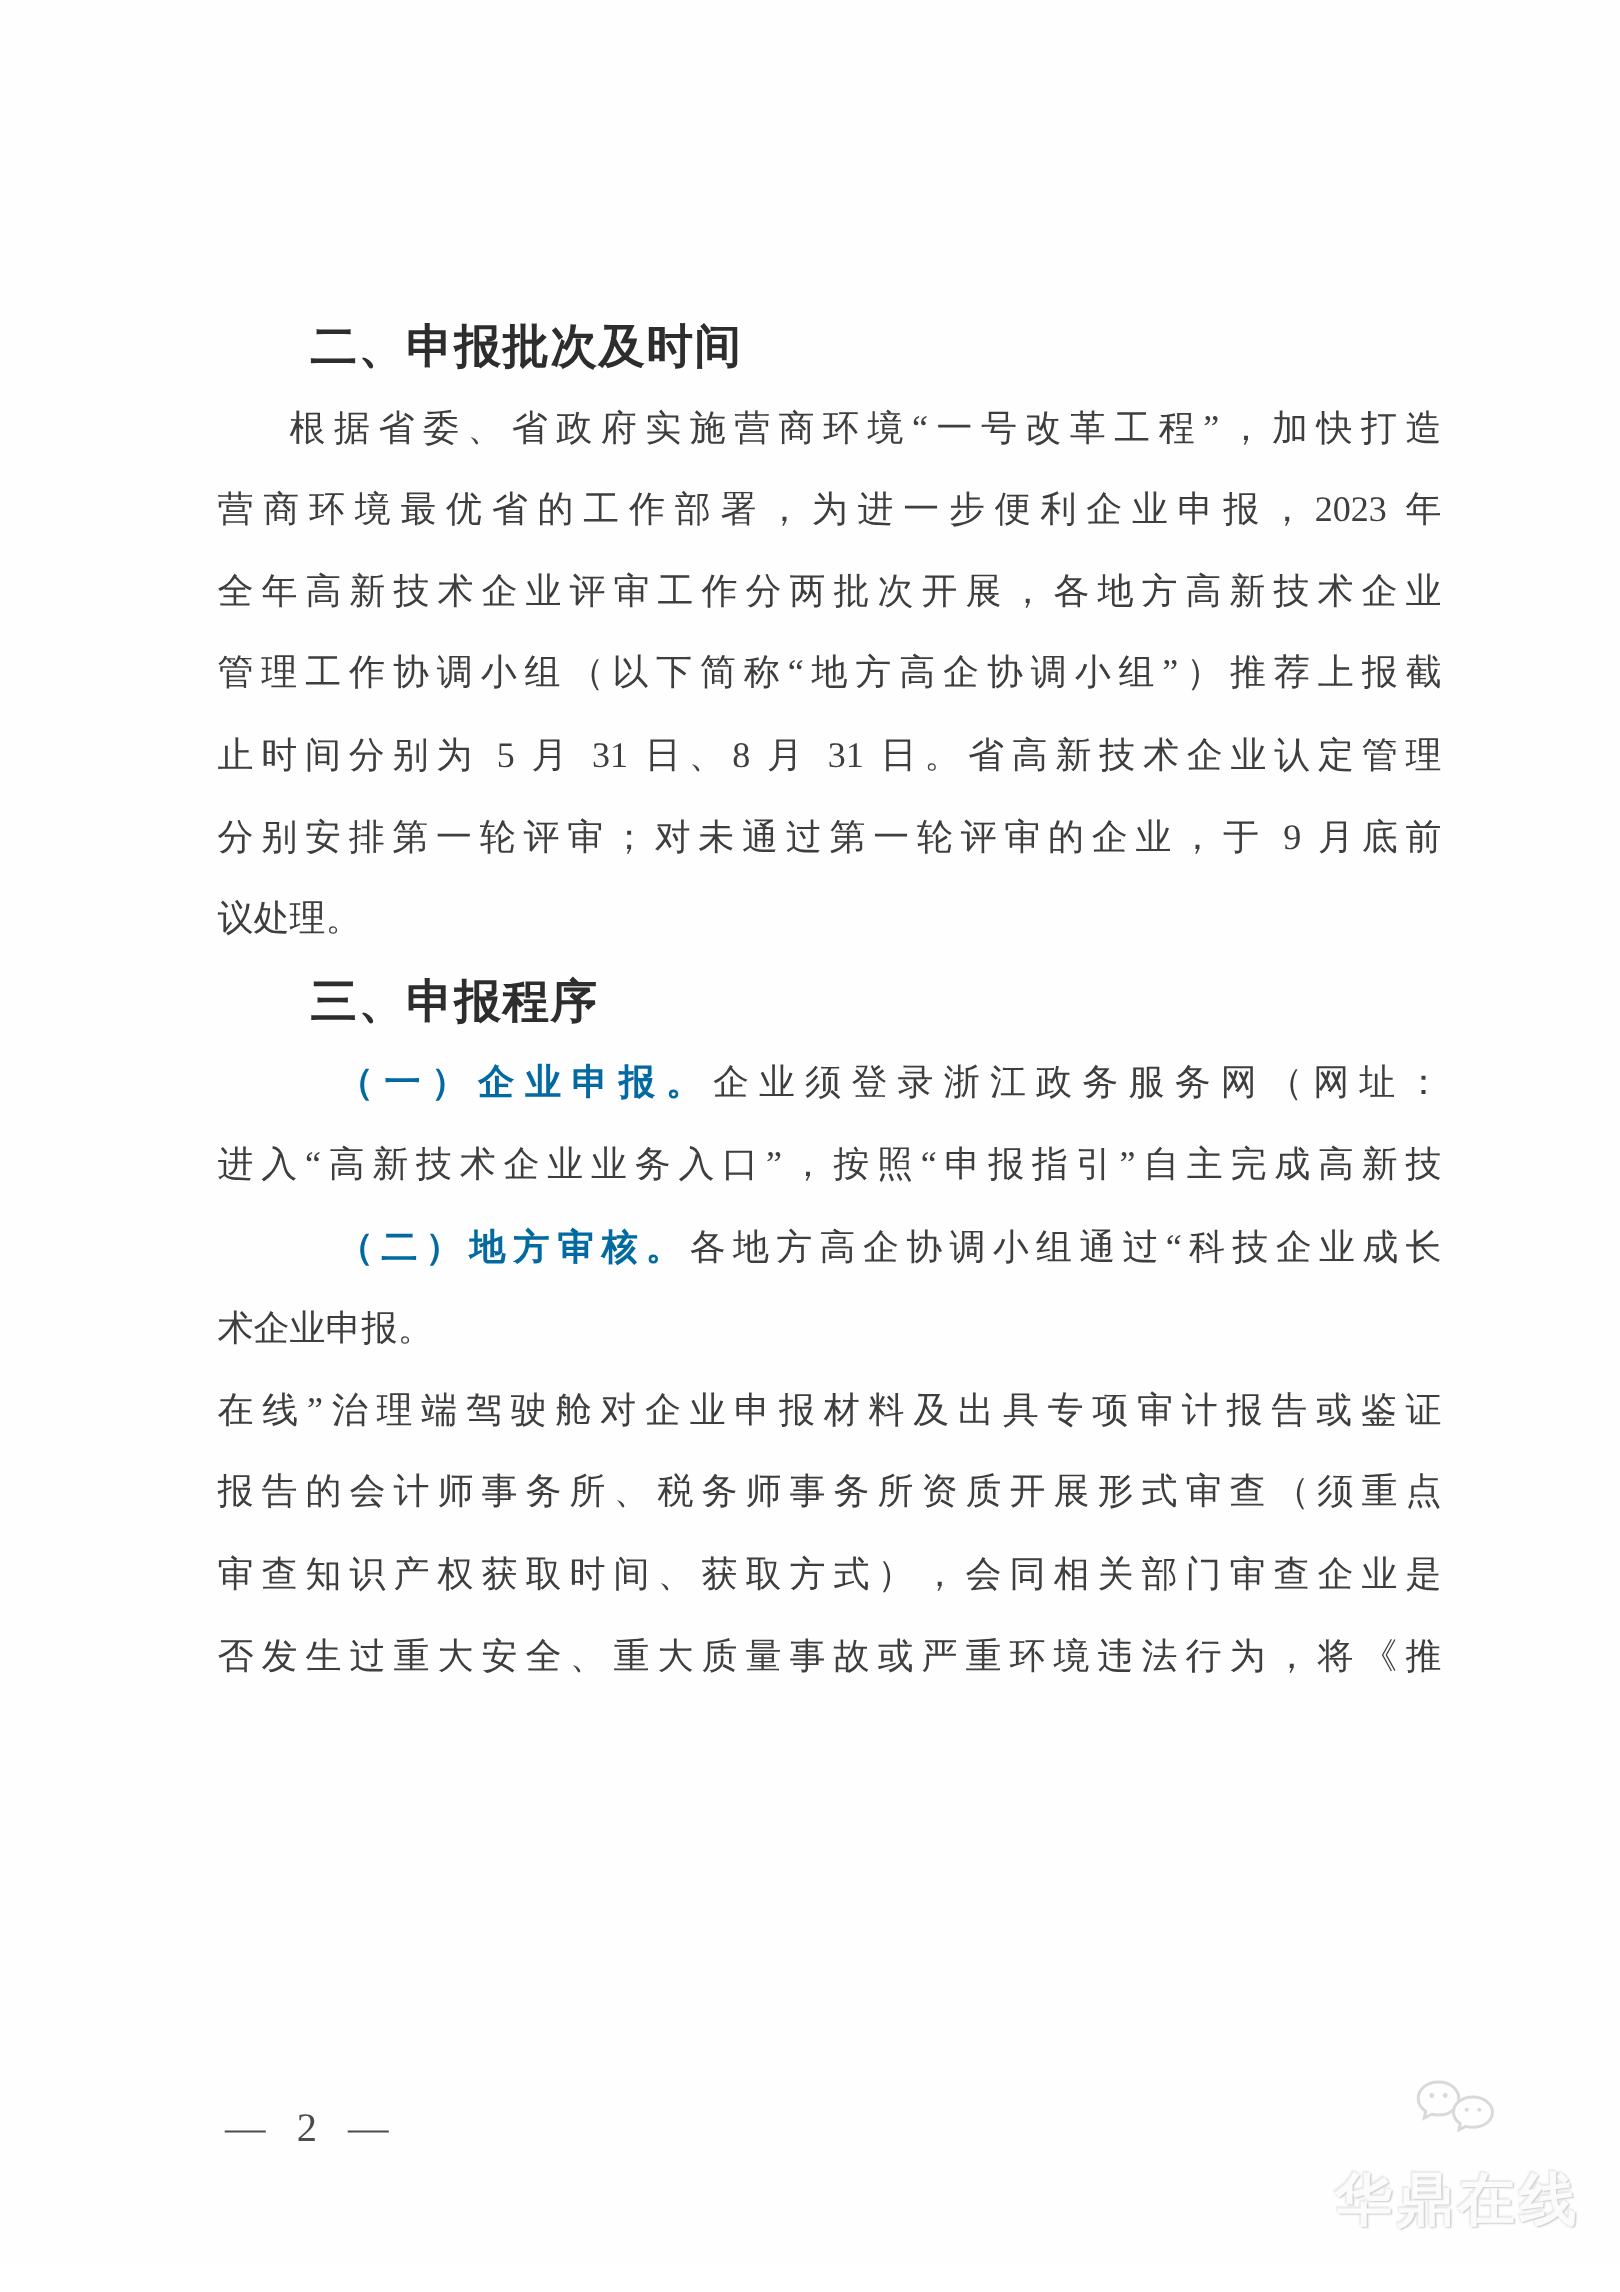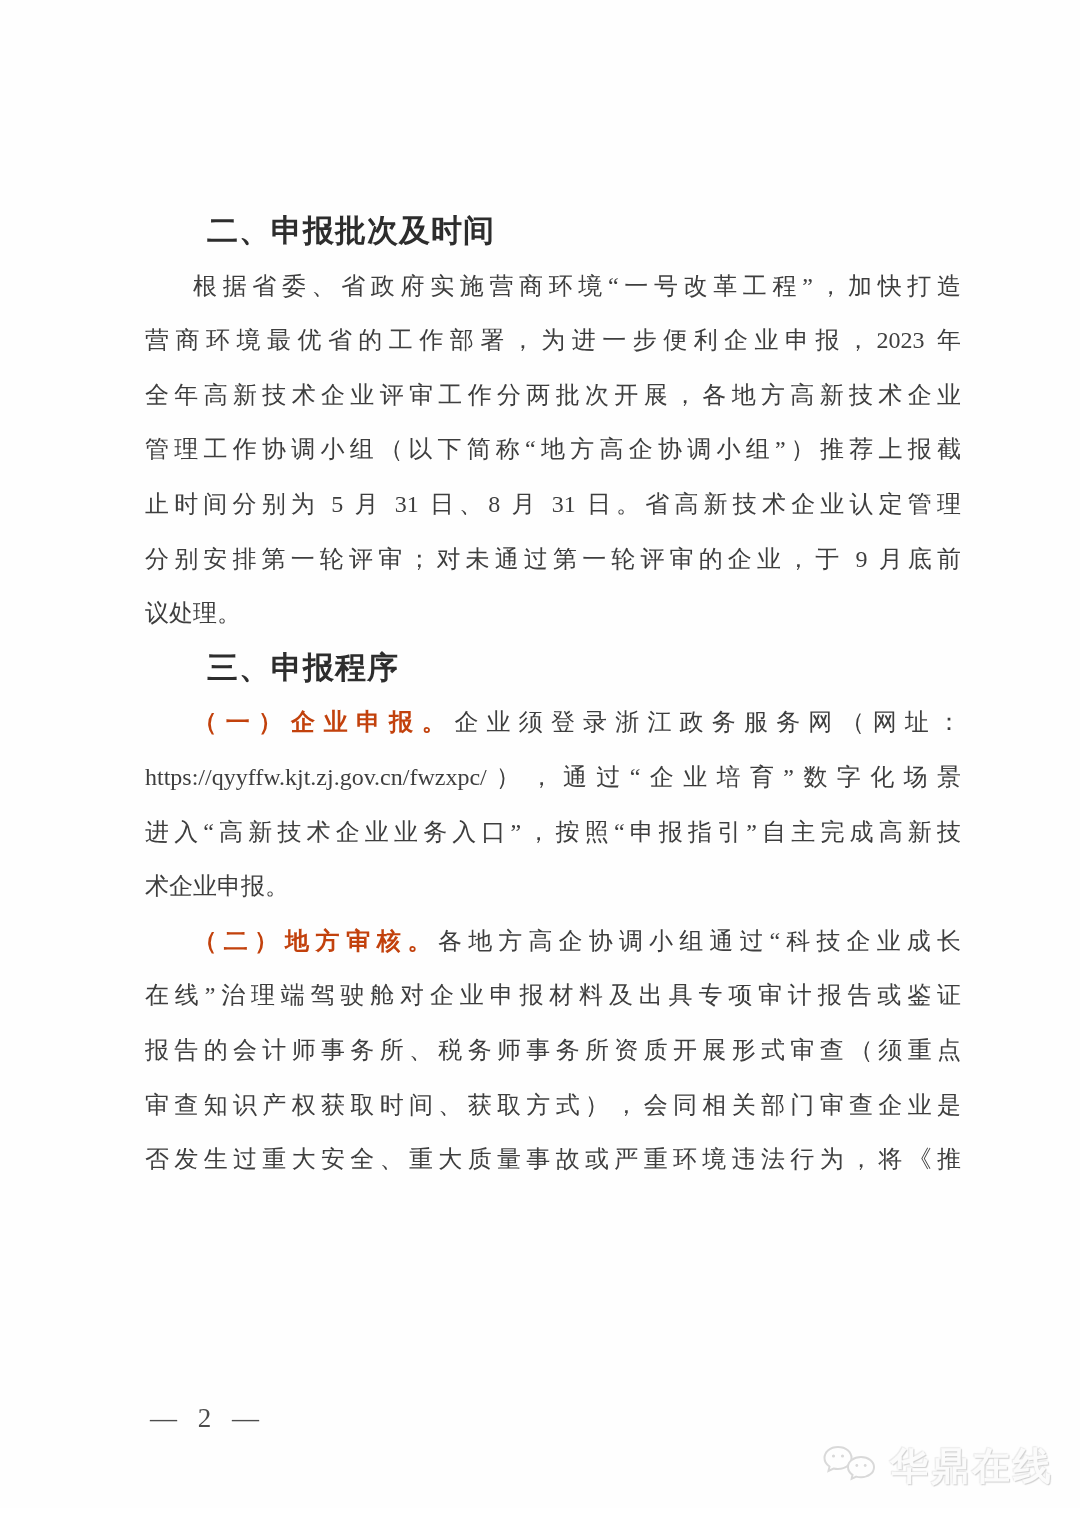--- a/index.html
+++ b/index.html
@@ -42,41 +42,43 @@
     font-weight: 700;
     font-size: 31px;
     color: #2d2d2d;
     text-indent: 2em;
     text-align: left;
     text-align-last: left;
     letter-spacing: 1px;
   }
   .lead {
     font-weight: 700;
-    color: #c2410c;
+    color: #0369a1;
     letter-spacing: 0.5px;
+    margin-left: 32px;
   }
   .footer-pagenum {
     position: absolute;
     left: 150px;
     top: 1403px;
     font-size: 27px;
     color: #4c4c4c;
     font-family: "Liberation Serif", serif;
     word-spacing: 10px;
     letter-spacing: 2px;
   }
   .watermark {
     position: absolute;
     right: 26px;
     bottom: 16px;
     display: flex;
     align-items: center;
     gap: 10px;
     opacity: 0.9;
+    flex-direction: column;
   }
   .watermark-text {
     font-family: "Liberation Sans", sans-serif;
     font-weight: 700;
     font-size: 38px;
     letter-spacing: 3px;
     color: #fbfbfb;
     text-shadow: 1px 1px 1px #cccccc, -1px -1px 1px #e8e8e8, 0 0 2px #d5d5d5;
   }
   .wm-icon { display: block; }
@@ -92,26 +94,25 @@
     <div class="line">营商环境最优省的工作部署，为进一步便利企业申报，2023 年</div>
     <div class="line">全年高新技术企业评审工作分两批次开展，各地方高新技术企业</div>
     <div class="line">管理工作协调小组（以下简称“地方高企协调小组”）推荐上报截</div>
     <div class="line">止时间分别为 5 月 31 日、8 月 31 日。省高新技术企业认定管理</div>
     <div class="line">分别安排第一轮评审；对未通过第一轮评审的企业，于 9 月底前</div>
     <div class="line end">议处理。</div>
     <div class="line heading">三、申报程序</div>
     <div class="line indent">
       <span class="lead">（一）企业申报。</span><span>企业须登录浙江政务服务网（网址：</span>
     </div>
-    <div class="line">https://qyyffw.kjt.zj.gov.cn/fwzxpc/），通过“企业培育”数字化场景</div>
     <div class="line">进入“高新技术企业业务入口”，按照“申报指引”自主完成高新技</div>
-    <div class="line end">术企业申报。</div>
     <div class="line indent">
       <span class="lead">（二）地方审核。</span><span>各地方高企协调小组通过“科技企业成长</span>
     </div>
+    <div class="line end">术企业申报。</div>
     <div class="line">在线”治理端驾驶舱对企业申报材料及出具专项审计报告或鉴证</div>
     <div class="line">报告的会计师事务所、税务师事务所资质开展形式审查（须重点</div>
     <div class="line">审查知识产权获取时间、获取方式），会同相关部门审查企业是</div>
     <div class="line">否发生过重大安全、重大质量事故或严重环境违法行为，将《推</div>
   </div>
 
   <div class="footer-pagenum">— 2 —</div>
 
   <div class="watermark">
     <svg class="wm-icon" width="58" height="46" viewBox="0 0 58 46">

